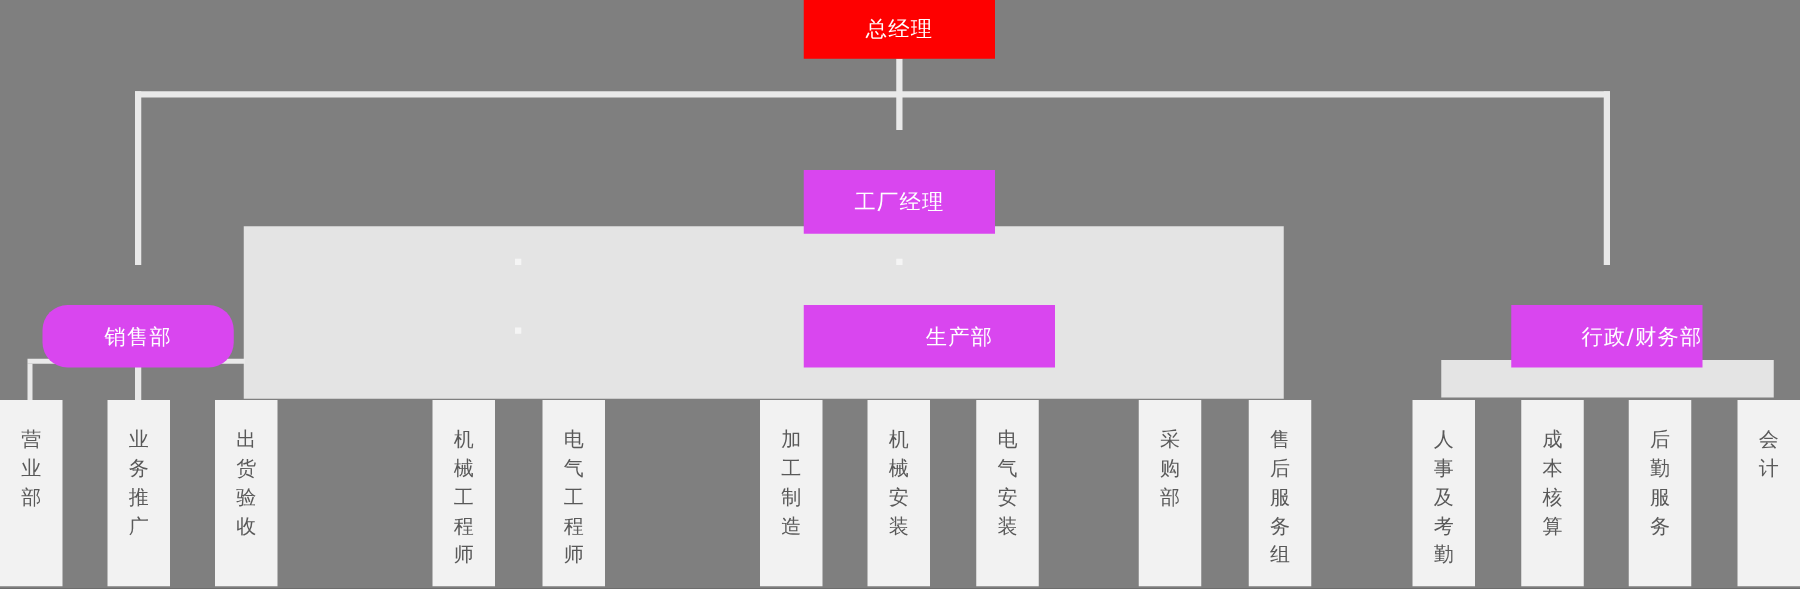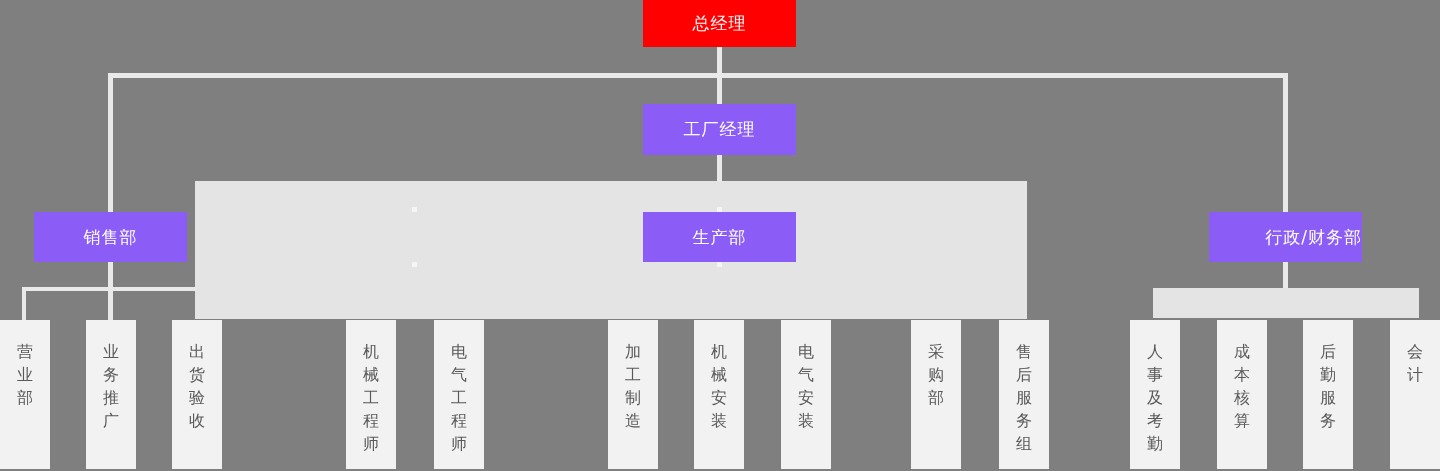--- a/index.html
+++ b/index.html
@@ -31,21 +31,21 @@
     position: absolute;
     width: 153px;
     display: flex;
     align-items: center;
     justify-content: center;
     color: #ffffff;
     font-size: 17px;
     letter-spacing: 1px;
   }
   .dept.red  { background: #fe0000; }
-  .dept.blue { background: #8b5cf6; }
+  .dept.blue { background: #d946ef; margin-top: 32px; }
   .leaf {
     position: absolute;
     top: 320px;
     width: 50px;
     height: 149px;
     background: #f2f2f2;
     color: #595959;
     font-size: 16px;
     line-height: 23px;
     padding-top: 20px;
@@ -79,24 +79,24 @@
   <div class="tick" style="left:717px; top:262px; width:5px; height:5px;"></div>
 
   <div class="dept red" style="left:643px; top:0; height:47px;">
     <span>总经理</span>
   </div>
 
   <div class="dept blue" style="left:643px; top:104px; height:51px;">
     <span>工厂经理</span>
   </div>
 
-  <div class="dept blue" style="left:34px; top:212px; height:50px;">
+  <div class="dept blue" style="left:34px; top:212px; height:50px;border-radius:20px;">
     <span>销售部</span>
   </div>
-  <div class="dept blue" style="left:643px; top:212px; height:50px;">
+  <div class="dept blue" style="left:643px; top:212px; height:50px;padding-left:48px;">
     <span>生产部</span>
   </div>
   <div class="dept blue" style="left:1209px; top:212px; height:50px;justify-content:flex-end;">
     <span>行政/财务部</span>
   </div>
 
   <div class="leaf" style="left:0px;">
       <div>营</div>
       <div>业</div>
       <div>部</div>

